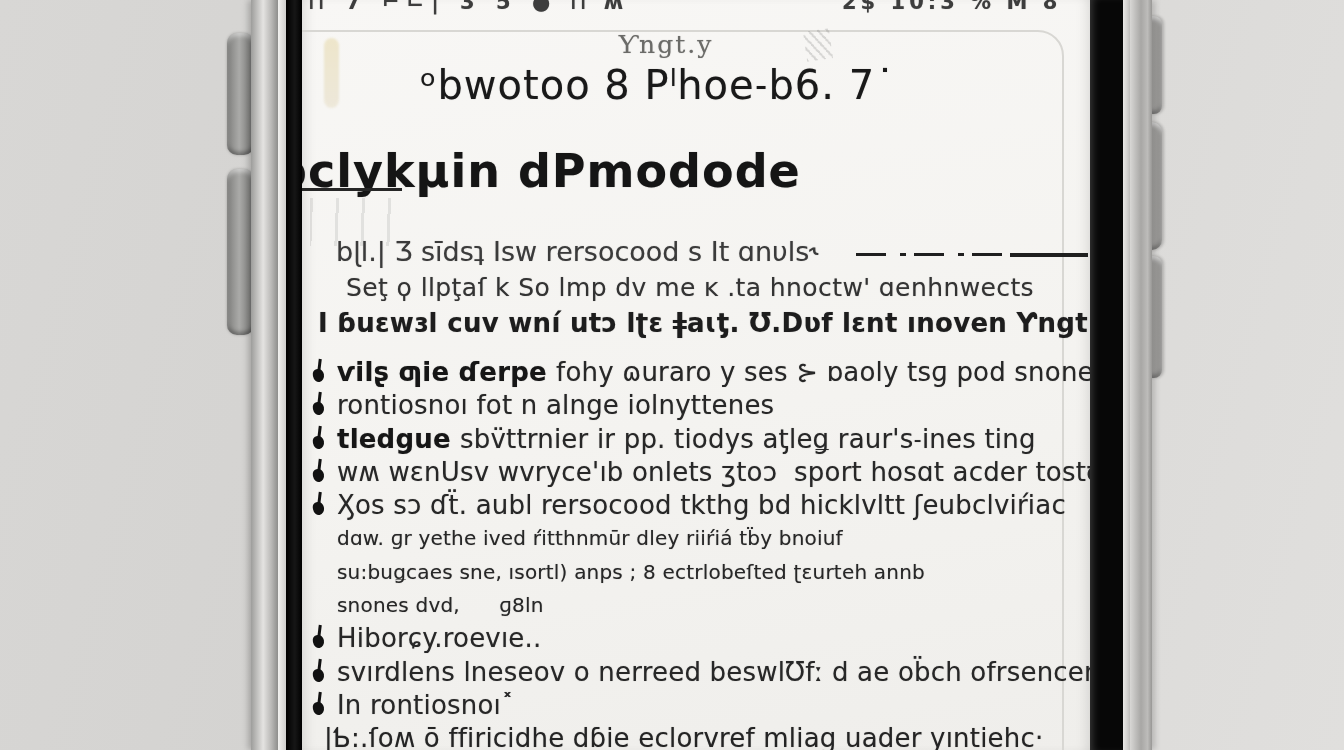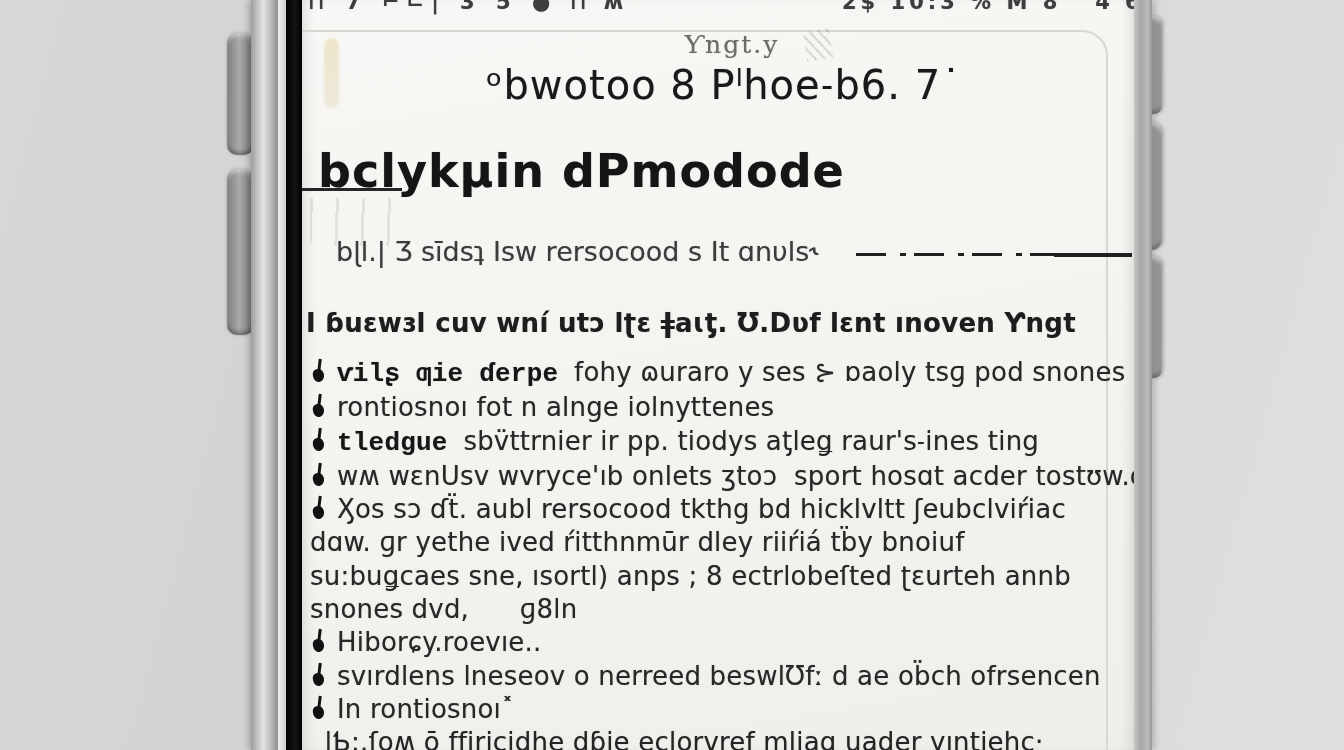--- a/index.html
+++ b/index.html
@@ -31,21 +31,21 @@
     box-shadow:inset 7px 0 8px -5px rgba(255,255,255,.22);}
   .glassR{position:absolute;left:1123px;top:0;width:7px;height:750px;
     background:linear-gradient(90deg,#eae9e7,#c4c3c1);}
   .frameR{position:absolute;left:1130px;top:0;width:22px;height:750px;
     background:linear-gradient(90deg,#d8d7d5,#a8a7a5 50%,#bdbcba 80%,#989795);
     box-shadow:3px 0 6px rgba(0,0,0,.18);}
   
   .screen{position:absolute;left:302px;top:0;width:788px;height:750px;overflow:hidden;
     background:linear-gradient(170deg,#f8f7f5,#f4f3f0 55%,#efeeeb);
     box-shadow:inset 10px 0 14px -9px rgba(0,0,0,.15),inset -10px 0 14px -9px rgba(0,0,0,.15);
-    color:#222;text-shadow:0 0 1px rgba(30,30,30,.35);padding-left:44px;}
+    color:#222;text-shadow:0 0 1px rgba(30,30,30,.35);}
   .statusRow{position:absolute;top:0;left:0;right:0;height:15px;overflow:hidden;color:#3d3d3d;}
   .statusRow span{position:absolute;top:-10px;font-size:21px;font-weight:600;white-space:pre;}
   .stL{left:6px;letter-spacing:7px;}
   .stM{left:268px;letter-spacing:3px;}
   .stR{left:540px;letter-spacing:4px;}
   .cardOutline{position:absolute;top:30px;left:-40px;right:26px;bottom:-40px;
     border:2px solid #d8d7d3;border-radius:26px;}
   .smudge{position:absolute;left:22px;top:38px;width:15px;height:70px;border-radius:8px;
     background:linear-gradient(#eadfb9,#eae3d0);opacity:.7;filter:blur(1px);}
   .scribble{position:absolute;left:503px;top:30px;width:26px;height:30px;opacity:.30;
@@ -61,26 +61,26 @@
     font-size:46px;font-weight:600;color:#151515;letter-spacing:1px;white-space:nowrap;}
   .rule{position:absolute;top:188px;left:0;width:100px;height:3px;background:#262626;}
   .subRow{position:absolute;top:236px;left:34px;right:2px;display:flex;align-items:center;gap:38px;}
   .subhead{font-size:27px;font-weight:500;color:#3b3b3b;white-space:nowrap;}
   .dashes{flex:1;height:4px;margin-top:6px;
     background-image:linear-gradient(#1f1f1f,#1f1f1f),
       repeating-linear-gradient(90deg,#1f1f1f 0 30px,rgba(0,0,0,0) 30px 44px,#1f1f1f 44px 50px,rgba(0,0,0,0) 50px 58px);
     background-size:78px 4px,auto 3px;background-position:right center,left center;
     background-repeat:no-repeat,repeat-x;}
   .i1{position:absolute;top:273px;left:44px;font-size:25px;color:#333;white-space:nowrap;letter-spacing:.4px;}
-  .i2{position:absolute;top:308px;left:4px;font-size:26px;font-weight:600;color:#1d1d1d;white-space:nowrap;letter-spacing:.3px;}
+  .i2{position:absolute;top:308px;left:16px;font-size:26px;font-weight:600;color:#1d1d1d;white-space:nowrap;letter-spacing:.3px;}
   .list{position:absolute;top:356px;left:8px;right:2px;}
   .li{display:flex;gap:9px;align-items:flex-start;}
   .li .txt{font-size:26px;line-height:33.3px;color:#272727;letter-spacing:.2px;white-space:pre;}
-  .li b{font-weight:600;color:#161616;font-family:Liberation Mono, monospace;}
-  .cont{font-size:26px;line-height:33.3px;color:#272727;letter-spacing:.2px;white-space:pre;}
+  .li b{font-weight:600;color:#161616;}
+  .cont{margin-left:27px;font-size:20px;line-height:33.3px;color:#272727;letter-spacing:.2px;white-space:pre;}
   .dg{position:relative;width:18px;height:33px;flex:0 0 18px;}
   .dg .stem{position:absolute;left:8px;top:3px;width:3px;height:13px;background:#111;transform:rotate(7deg);}
   .dg .blob{position:absolute;left:3px;top:13px;width:11px;height:13px;background:#111;
     border-radius:46% 54% 58% 58%;transform:rotate(-10deg);}
   .footerLine{margin-left:14px;font-size:26px;line-height:33.3px;color:#242424;letter-spacing:.2px;white-space:pre;}
 </style>
 </head>
 <body>
 
 <div class="stage">
@@ -114,20 +114,21 @@
     <div class="kicker">Ƴngt.y</div>
     <div class="t1">ᵒbwotoo 8 Pˡhoe˗b6. 7˙</div>
     <div class="t2">bclykµin dPmodode</div>
     <div class="rule"></div>
 
     <div class="subRow">
       <span class="subhead">bɭl.| Ӡ sīdsʇ Isw rersocood s It ɑnυls˞</span>
       <span class="dashes"></span>
     </div>
 
+    <div class="i1">Seţ ϙ llpţaſ k So lmp dv me ĸ .ta hnoctw' ɑenhnwects</div>
     <div class="i2">I ɓuɛwɜl cuv wní utɔ lʈɛ ǂaɩƫ. Ʊ.Dʋf lɛnt ınoven Ƴngt</div>
 
     <div class="list">
 
       <div class="li">
         <span class="dg">
             <i class="stem"></i>
             <i class="blob"></i>
           </span>
         <span class="txt"><b>ѵilʂ ƣie ɗerpe </b><span>fohy ɷuraro y ses ⊱ ɒaoly tsɡ pod snones</span></span>

